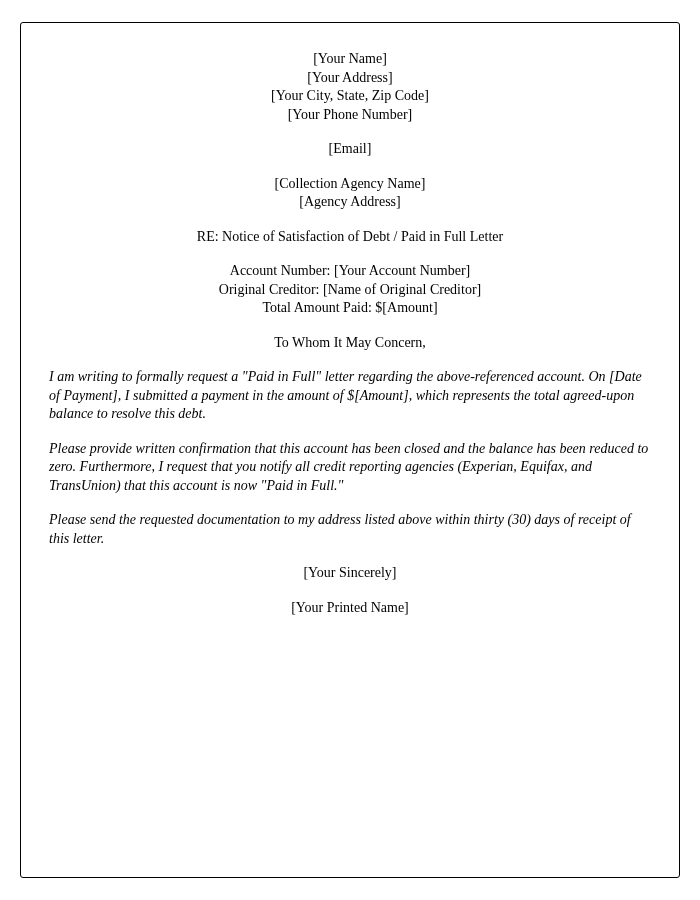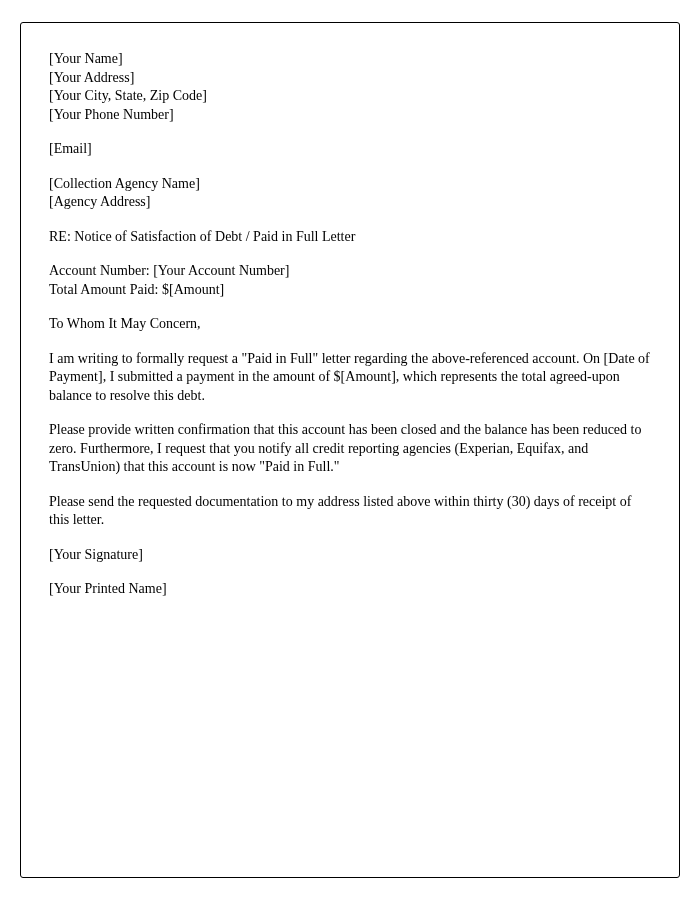--- a/index.html
+++ b/index.html
@@ -26,25 +26,27 @@
     background: #ffffff;
     padding: 27px 28px;
   }
   .line {
     font-size: 14px;
     line-height: 18.5px;
     white-space: pre-wrap;
   }
   .block {
     margin: 0 0 16px 0;
+    text-align: center;
   }
   .para {
     font-size: 14px;
     line-height: 18.5px;
     margin: 0 0 16px 0;
+    font-style: italic;
   }
 </style>
 </head>
 <body>
 
 <div class="page">
 
   <div class="block">
     <div class="line">[Your Name]</div>
     <div class="line">[Your Address]</div>
@@ -60,35 +62,36 @@
     <div class="line">[Collection Agency Name]</div>
     <div class="line">[Agency Address]</div>
   </div>
 
   <div class="block">
     <div class="line">RE: Notice of Satisfaction of Debt / Paid in Full Letter</div>
   </div>
 
   <div class="block">
     <div class="line">Account Number: [Your Account Number]</div>
+    <div class="line">Original Creditor: [Name of Original Creditor]</div>
     <div class="line">Total Amount Paid: $[Amount]</div>
   </div>
 
   <div class="block">
     <div class="line">To Whom It May Concern,</div>
   </div>
 
   <p class="para">I am writing to formally request a "Paid in Full" letter regarding the above-referenced account. On [Date of Payment], I submitted a payment in the amount of $[Amount], which represents the total agreed-upon balance to resolve this debt.</p>
 
   <p class="para">Please provide written confirmation that this account has been closed and the balance has been reduced to zero. Furthermore, I request that you notify all credit reporting agencies (Experian, Equifax, and TransUnion) that this account is now "Paid in Full."</p>
 
   <p class="para">Please send the requested documentation to my address listed above within thirty (30) days of receipt of this letter.</p>
 
 
   <div class="block">
-    <div class="line">[Your Signature]</div>
+    <div class="line">[Your Sincerely]</div>
   </div>
 
   <div class="block">
     <div class="line">[Your Printed Name]</div>
   </div>
 
 </div>
 
 </body></html>

